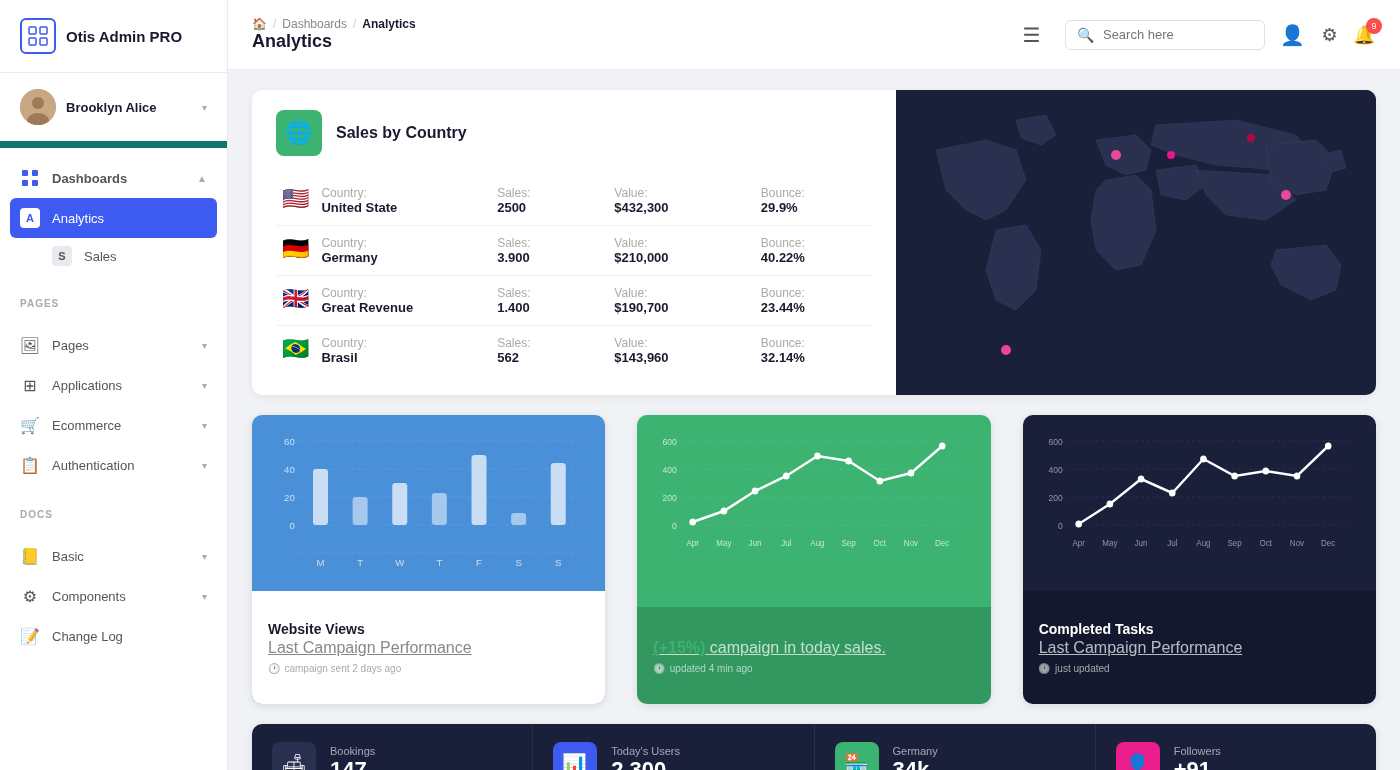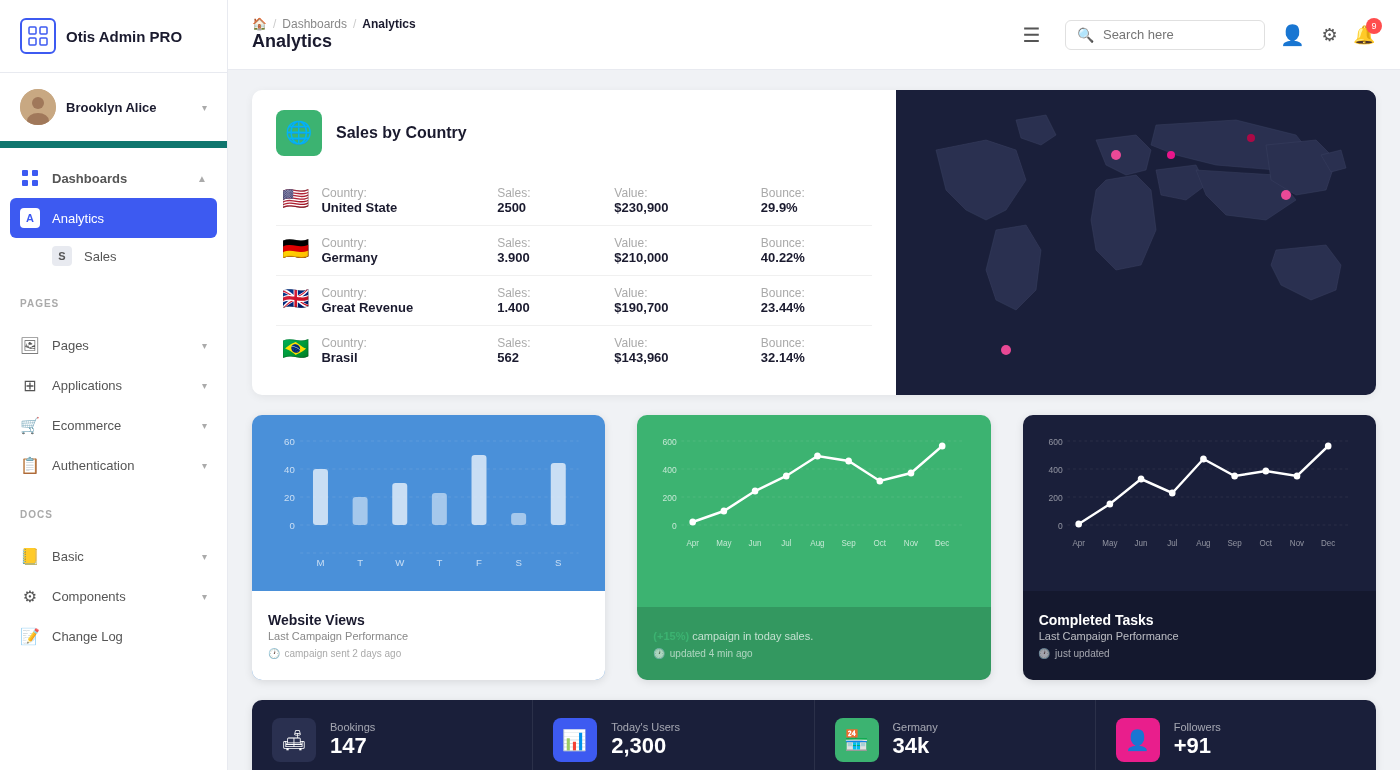--- a/index.html
+++ b/index.html
@@ -179,27 +179,27 @@
     .chart-card.green { background: #3cb371; }
     .chart-card.dark { background: #1a1f3a; }
 
     .chart-area {
       flex: 1;
       padding: 16px;
       min-height: 160px;
       position: relative;
     }
     .chart-info {
-      padding: 21px 16px;
+      padding: 30px 16px;
       background: rgba(0,0,0,0.15);
     }
     .chart-card.blue .chart-info { background: #fff; }
     .chart-title { font-size: 14px; font-weight: 700; color: #fff; }
     .chart-card.blue .chart-title { color: #1a1a2e; }
-    .chart-subtitle { font-size: 11px; color: rgba(255,255,255,0.7); margin-top: 2px; }
+    .chart-subtitle { font-size: 16px; color: rgba(255,255,255,0.7); margin-top: 2px; text-decoration: underline; }
     .chart-card.blue .chart-subtitle { color: #888; }
     .chart-time { font-size: 10px; color: rgba(255,255,255,0.6); margin-top: 6px; display: flex; align-items: center; gap: 4px; }
     .chart-card.blue .chart-time { color: #aaa; }
     .chart-highlight { font-weight: 700; color: #3cb371; }
 
     
     .stats-row {
       display: flex;
       gap: 0;
       background: #1a1f3a;
@@ -367,21 +367,21 @@
     <td style="min-width:120px;">
       <div class="country-label">Country:</div>
       <div class="country-value">United State</div>
     </td>
     <td style="min-width:80px;">
       <div class="country-label">Sales:</div>
       <div class="country-value">2500</div>
     </td>
     <td style="min-width:100px;">
       <div class="country-label">Value:</div>
-      <div class="country-value">$230,900</div>
+      <div class="country-value">$432,300</div>
     </td>
     <td style="min-width:80px;">
       <div class="country-label">Bounce:</div>
       <div class="country-value">29.9%</div>
     </td>
   </tr>
               <tr>
     <td style="width:36px;"><span style="font-size:22px;">🇩🇪</span></td>
     <td style="min-width:120px;">
       <div class="country-label">Country:</div>

